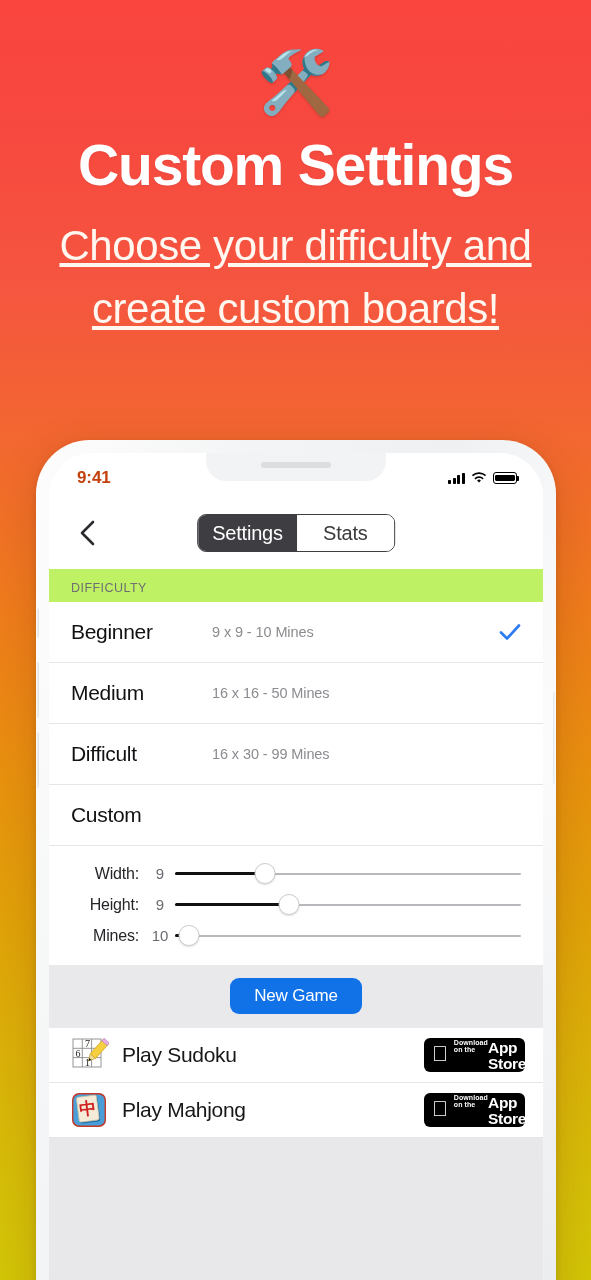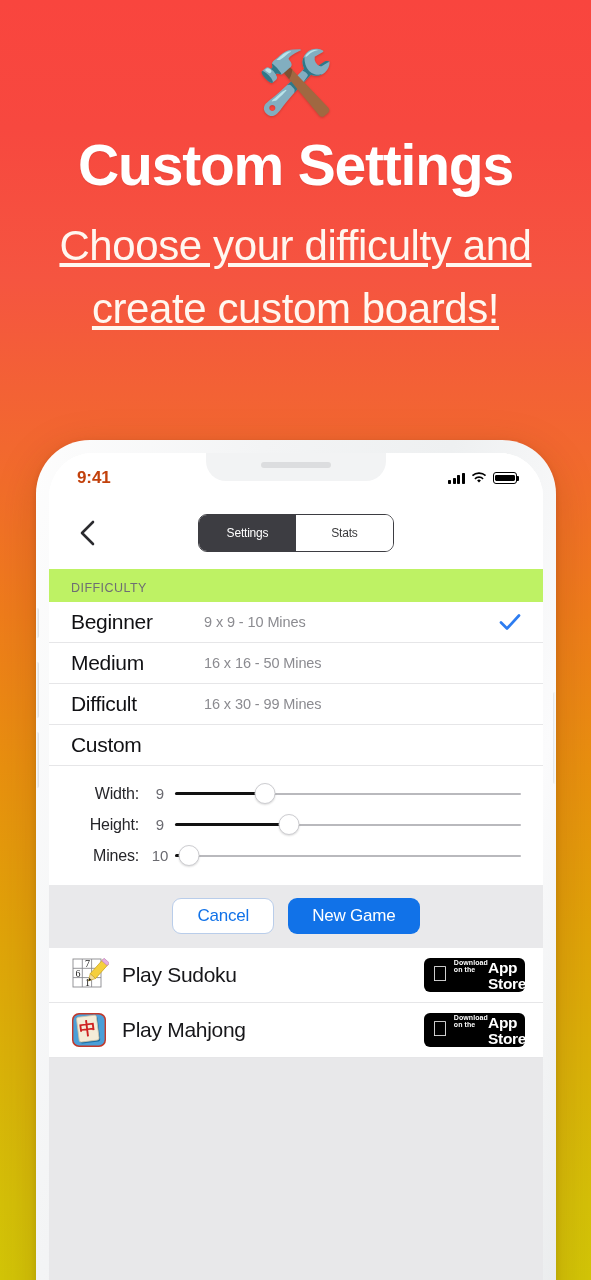--- a/index.html
+++ b/index.html
@@ -184,47 +184,48 @@
     border-radius: 9px;
     overflow: hidden;
     border: 1px solid #3d3d42;
     height: 38px;
   }
   .seg {
     min-width: 97px;
     display: flex;
     align-items: center;
     justify-content: center;
-    font-size: 12px;
+    font-size: 20px;
     padding: 9px 14px;
     cursor: pointer;
     letter-spacing: -0.2px;
   }
   .seg.active { background: #3d3d42; color: #fff; }
   .seg.inactive { background: #fff; color: #3a3a3c; }
 
   
   .section-head {
     background: #bef264;
     padding: 12px 22px 7px;
     font-size: 12.5px;
     color: #6e6e73;
     letter-spacing: .45px;
     flex: 0 0 auto;
   }
 
   
   .list { background: #fff; flex: 0 0 auto; }
   .row {
-    height: 41px;
+    height: 61px;
     display: flex;
     align-items: center;
     padding: 0 22px;
     border-bottom: 1px solid #e6e6e8;
     cursor: pointer;
+    gap: 8px;
   }
   .row-title {
     font-size: 21px;
     color: #111114;
     width: 133px;
     letter-spacing: -0.3px;
   }
   .row-sub {
     font-size: 14.5px;
     color: #8b8b90;
@@ -463,21 +464,20 @@
             <div class="track-wrap">
               <div class="track-bg"></div>
               <div class="track-fill" id="fill2" style="width: 4%;"></div>
               <div class="thumb" id="thumb2" style="left: 4%;"></div>
             </div>
           </div>
 
         </div>
 
         <div class="actions">
-          <div class="btn btn-cancel">Cancel</div>
           <div class="btn btn-primary">New Game</div>
         </div>
 
         <div class="promos">
 
           <div class="promo">
             <div class="promo-icon">
               <svg width="40" height="38" viewBox="0 0 40 38">
                 <g stroke="#8a8a8e" stroke-width="0.9" fill="none">
                   <rect x="4" y="3" width="28" height="28"></rect>

